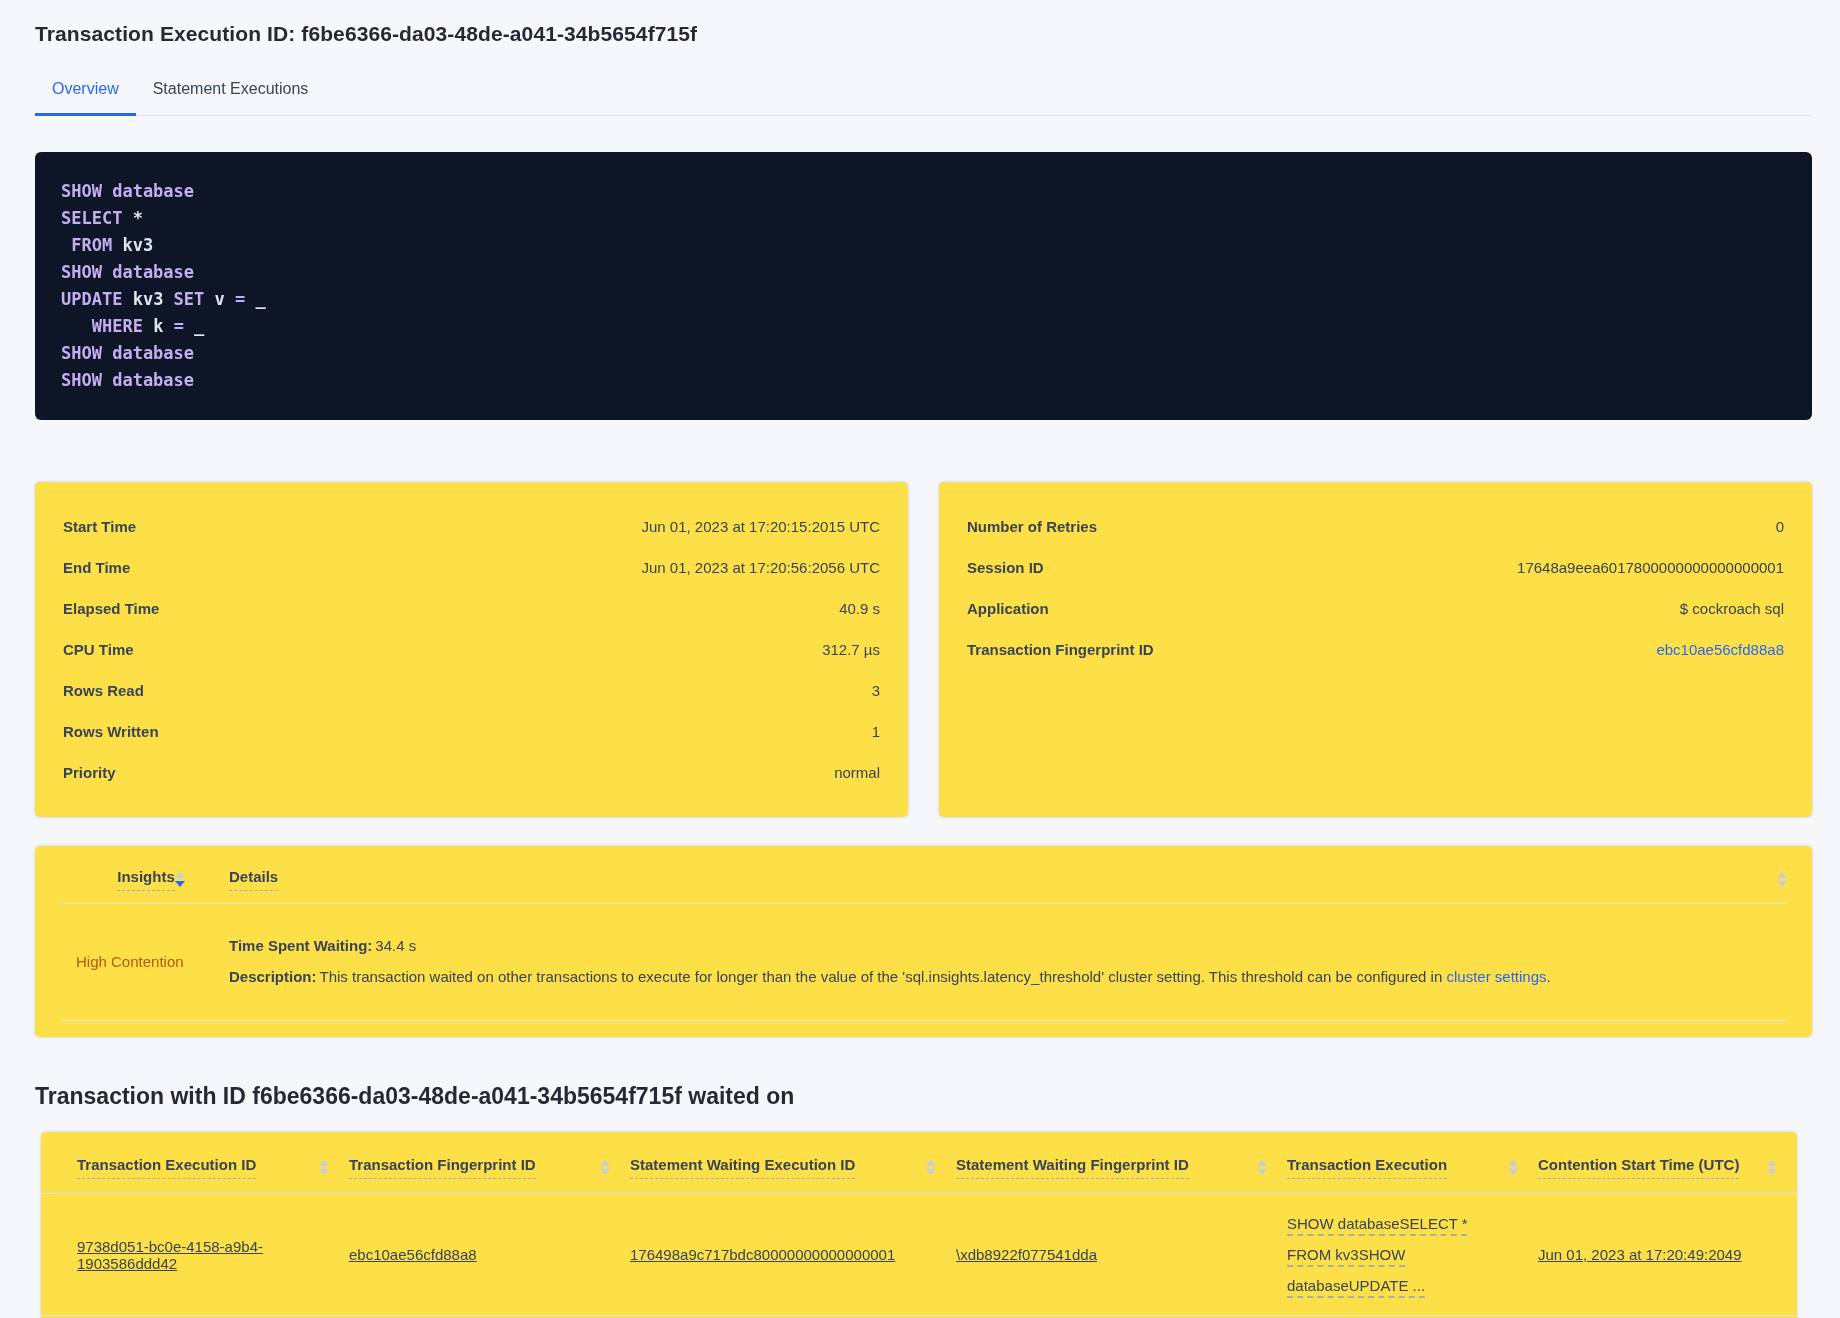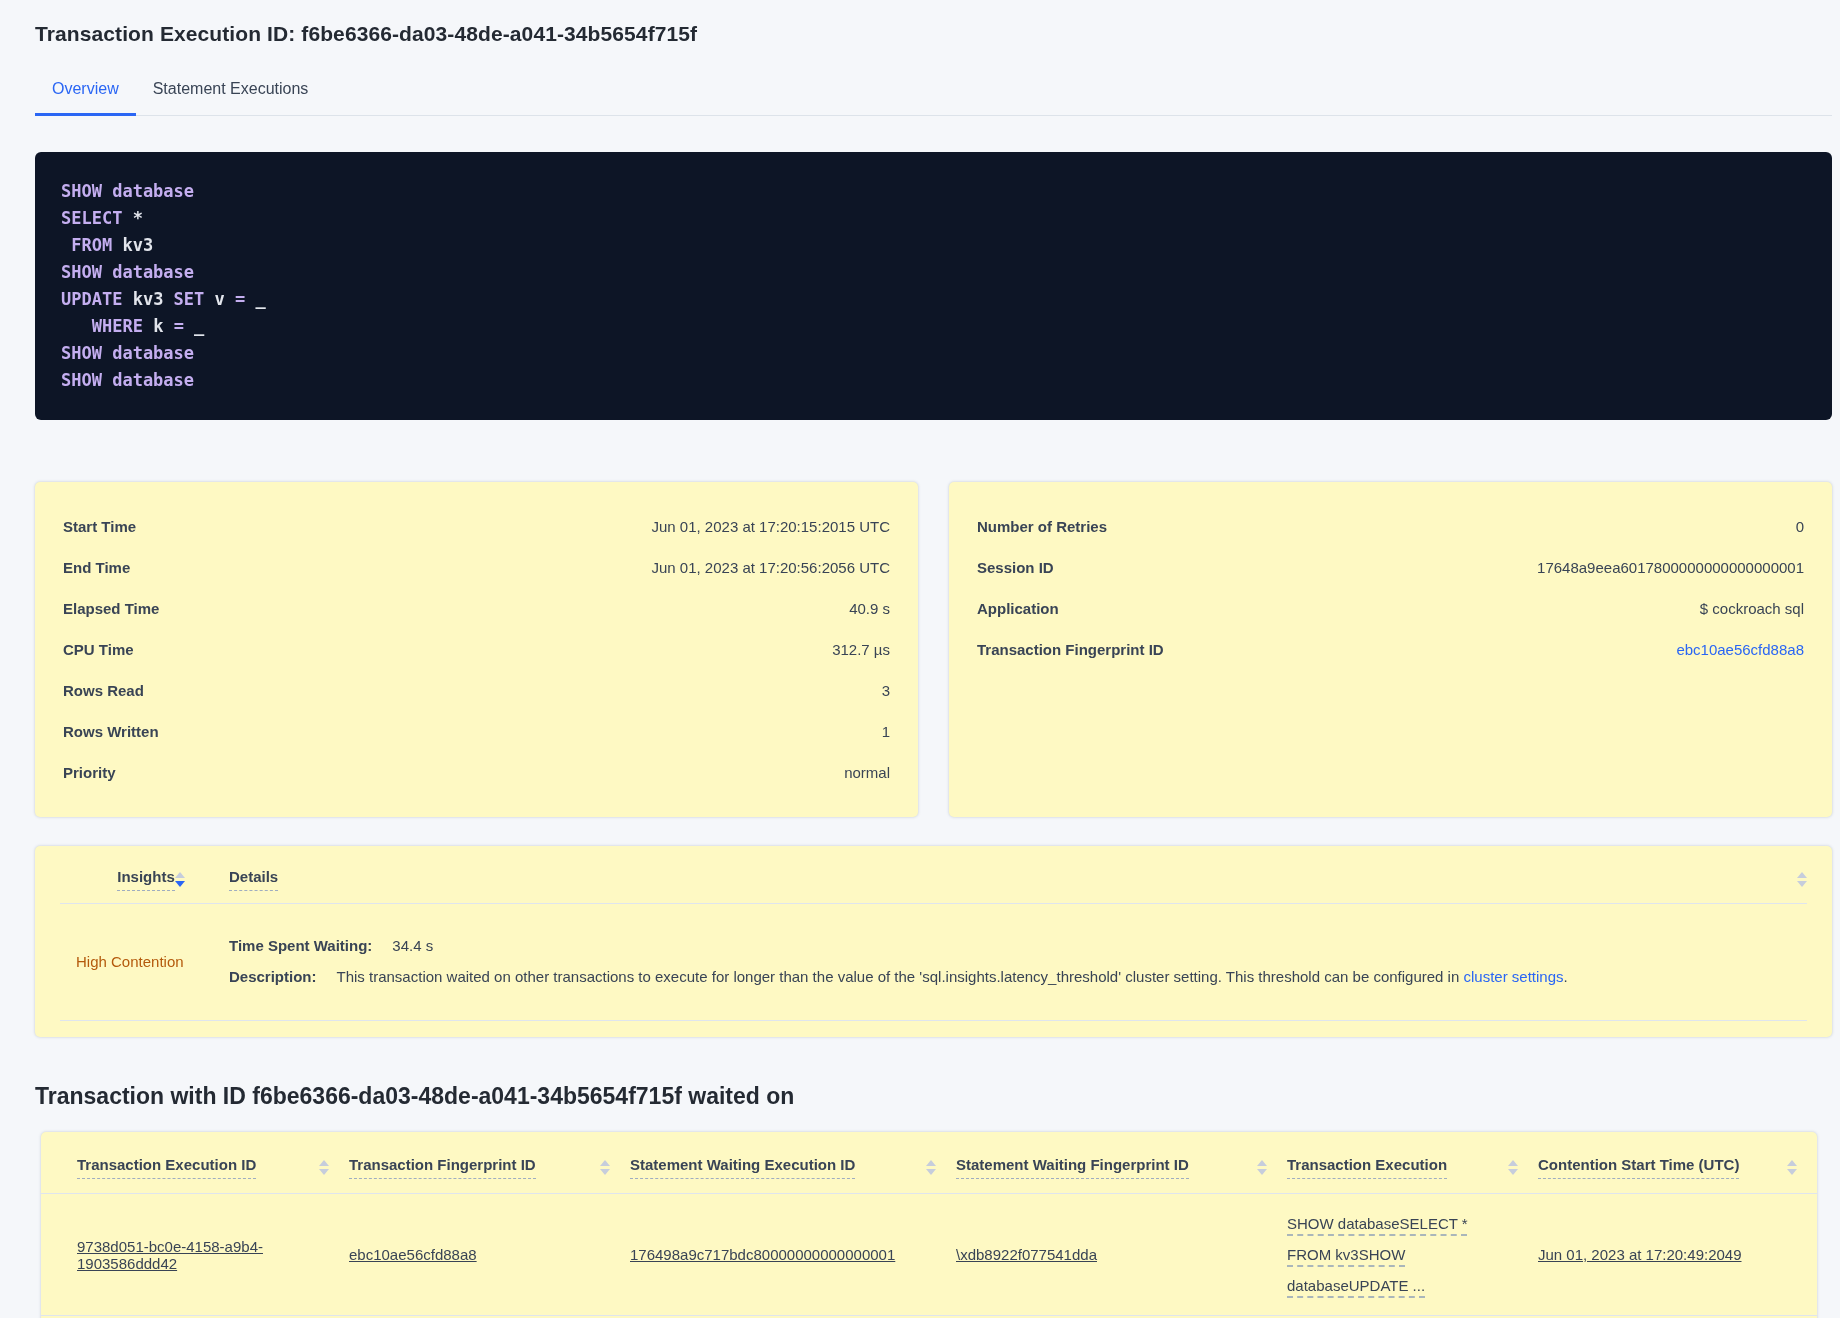--- a/index.html
+++ b/index.html
@@ -14,37 +14,37 @@
     --dash:#9fadc0;
     --tri:#c6cddc;
   }
   *{box-sizing:border-box;margin:0;padding:0}
   html,body{width:1840px;height:1318px;overflow:hidden;}
   body{
     background:#f5f7fa;
     font-family:"Liberation Sans",sans-serif;
     color:var(--text-body);
   }
-  .page{width:1840px;height:962px;padding:22px 8px 0 35px;}
+  .page{width:1840px;height:962px;padding:22px 28px 0 35px;}
 
   h1.page-title{font-size:21px;font-weight:700;color:var(--text-dark);letter-spacing:.1px;}
 
   
   .tabs{margin-top:30px;border-bottom:1px solid #dde3ea;display:flex;}
   .tab{font-size:16px;color:var(--text-body);padding:4px 17px 15px;cursor:pointer;margin-bottom:-1px;}
   .tab.active{color:var(--accent-blue);border-bottom:3px solid var(--accent-blue);}
 
   
   .code-box{margin-top:36px;background:var(--code-bg);border-radius:6px;padding:26px 26px;}
   .code-line{font-family:"DejaVu Sans Mono",monospace;font-size:17px;line-height:27px;white-space:pre;}
   .code-line .kw{color:var(--code-keyword);font-weight:700;}
   .code-line .id{color:var(--code-text);font-weight:700;}
 
   
-  .card{background:#fef9c3;border-radius:5px;box-shadow:0 0 3px rgba(67,90,111,.28);}
+  .card{background:#fde047;border-radius:5px;box-shadow:0 0 3px rgba(67,90,111,.28);}
   .cards-row{margin-top:62px;display:flex;gap:31px;}
   .summary-card{flex:1;height:335px;padding:24px 28px;}
   .srow{height:41px;display:flex;justify-content:space-between;align-items:center;font-size:15px;}
   .srow .lbl{font-weight:700;color:var(--text-body);}
   .srow .val{color:var(--text-body);}
   a.link{color:var(--accent-blue);text-decoration:none;cursor:pointer;}
 
   
   .sort{display:inline-flex;flex-direction:column;align-items:center;cursor:pointer;}
   .tri{display:block;width:0;height:0;border-left:5px solid transparent;border-right:5px solid transparent;}
@@ -56,21 +56,21 @@
 
   
   .insights-card{margin-top:29px;padding:22px 25px 16px;}
   .ins-header{display:flex;align-items:flex-start;}
   .ins-col1{width:166px;display:flex;justify-content:center;align-items:center;padding-left:16px;}
   .ins-col2{flex:1;padding-left:3px;}
   .ins-divider{border-bottom:1px solid var(--line);margin-top:12px;}
   .ins-row{display:flex;padding:26px 0 28px;border-bottom:1px solid var(--line);}
   .ins-name{width:166px;padding-left:16px;color:var(--high-contention);font-size:15px;align-self:center;}
   .ins-details{flex:1;padding-left:3px;font-size:15px;color:var(--text-body);line-height:31px;}
-  .ins-details .b{font-weight:700;margin-right:20px;}
+  .ins-details .b{font-weight:700;margin-right:3px;}
 
   
   h2.section-title{margin:46px 0 22px;font-size:23px;font-weight:700;color:var(--text-dark);}
   .table-card{margin-left:6px;margin-right:15px;min-height:200px;}
   table{width:100%;border-collapse:collapse;table-layout:fixed;}
   th{padding:24px 20px 14px 0;border-bottom:1px solid var(--line);text-align:left;vertical-align:top;}
   th .th-inner{display:flex;justify-content:space-between;align-items:center;gap:6px;}
   td{padding:14px 20px;padding-left:0;border-bottom:1px solid var(--line);font-size:15px;color:var(--text-body);vertical-align:middle;height:118px;text-decoration:underline;}
   th:first-child,td:first-child{padding-left:36px;}
   .txn-exec-link{color:var(--text-body);line-height:31px;cursor:pointer;display:inline-block;}

